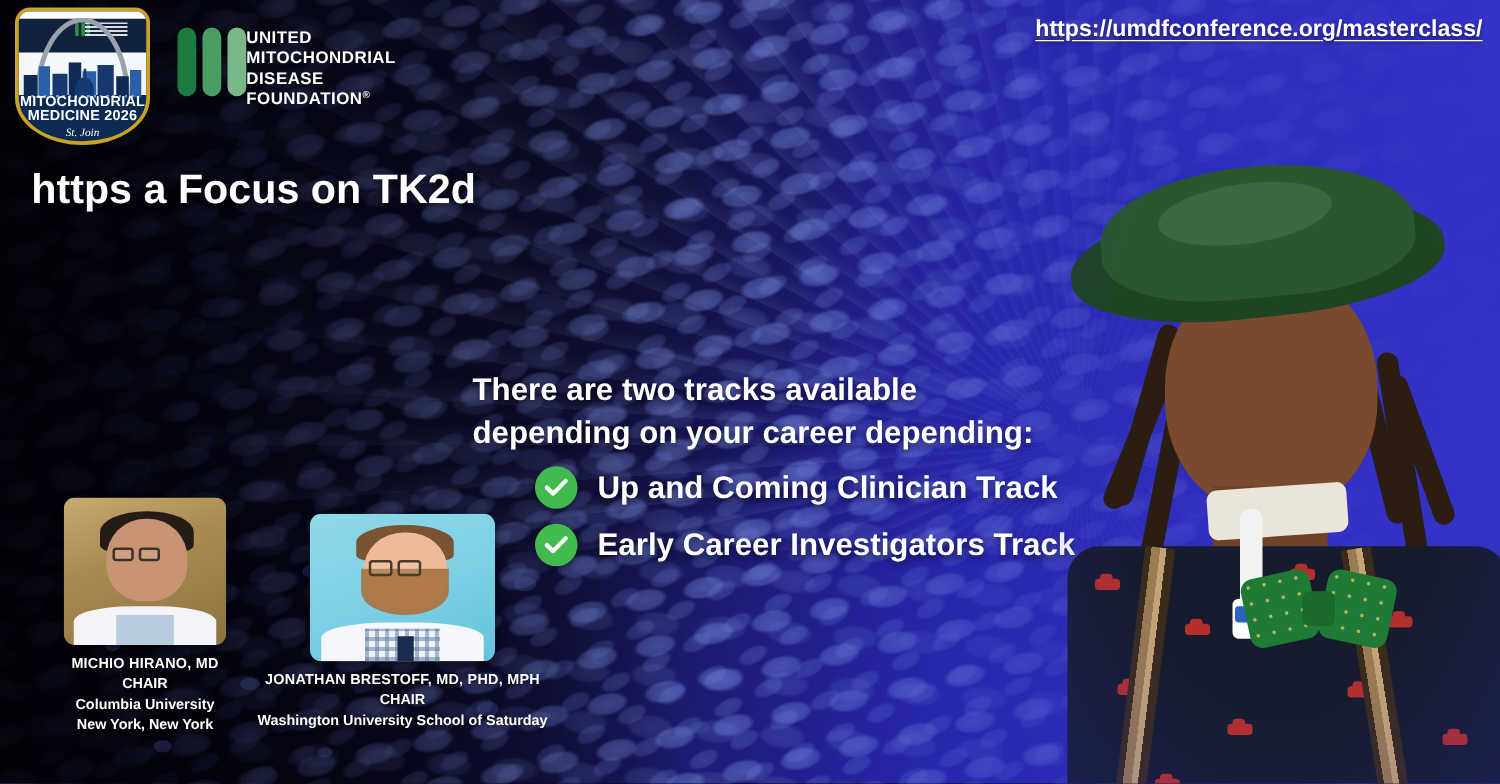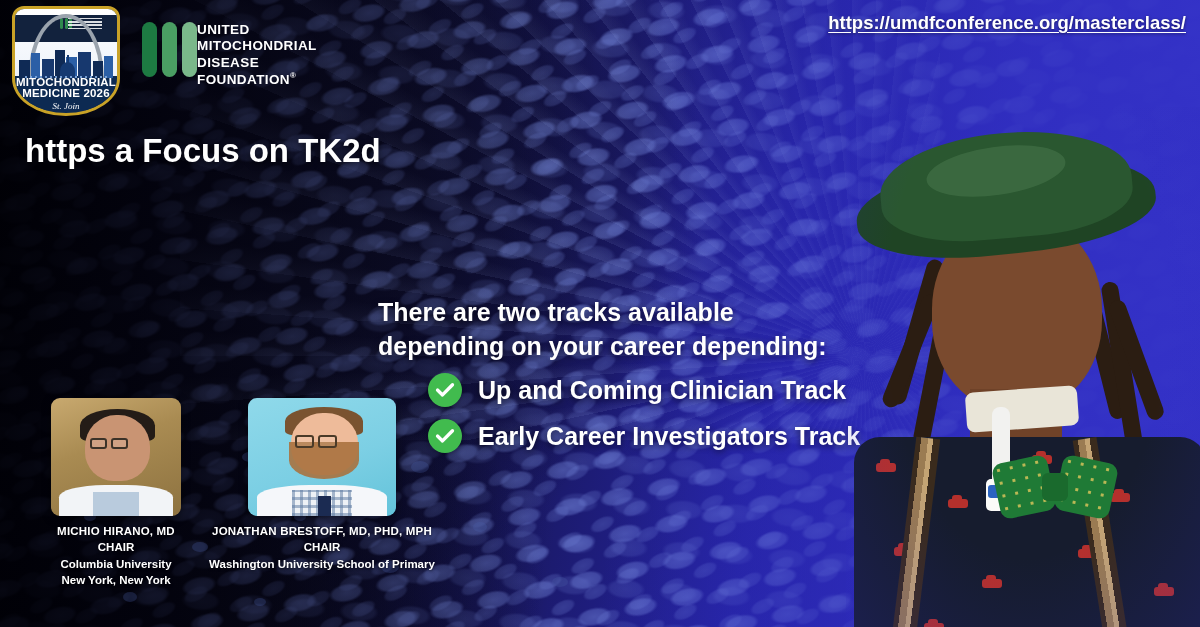--- a/index.html
+++ b/index.html
@@ -123,21 +123,21 @@
 
   
   .chairs{position:absolute;left:0;top:398px;width:470px;}
   .chair{position:absolute;text-align:center;color:#fff;}
   .chair .photo{border-radius:9px;overflow:hidden;position:relative;box-shadow:0 2px 8px rgba(0,0,0,.5);}
   .chair .cap{margin-top:7px;font-weight:bold;font-size:11.5px;line-height:1.42;text-shadow:0 1px 3px rgba(0,0,0,.7);}
   .chair .cap .nm{letter-spacing:.2px;}
 
   .c1{left:22px;top:0;width:130px;margin-left:29px;}
   .c1 .photo{width:130px;height:118px;}
-  .c2{left:184px;top:0;width:276px;}
+  .c2{left:184px;top:13px;width:276px;}
   .c2 .photo{width:148px;height:118px;margin:0 auto;}
 
   
   .hs{position:absolute;inset:0;}
   .hs1{background:linear-gradient(160deg,#c8a96f 0%,#a98b52 40%,#8d7240 100%);}
   .hs2{background:linear-gradient(160deg,#8fd9ea 0%,#7ccfe4 55%,#63c3da 100%);}
   .face{position:absolute;border-radius:48% 48% 44% 44%;}
   .f1{left:26%;top:14%;width:50%;height:56%;background:#c99473;}
   .f2{left:29%;top:13%;width:45%;height:52%;background:#eebb9a;}
   .hair{position:absolute;border-radius:50% 50% 18% 18%;}
@@ -343,21 +343,21 @@
               <i></i>
             </div>
           <div class="coat v2"></div>
           <div class="plaid"></div>
           <div class="tie"></div>
         </div>
       </div>
       <div class="cap">
         <div class="nm">JONATHAN BRESTOFF, MD, PHD, MPH</div>
         <div>CHAIR</div>
-        <div>Washington University School of Primary</div>
+        <div>Washington University School of Saturday</div>
       </div>
     </div>
   </div>
 
   <div class="child">
     <div class="braids">
       <i style="left:6px;top:30px;height:150px;transform:rotate(16deg)"></i>
       <i style="left:26px;top:50px;height:170px;transform:rotate(11deg)"></i>
       <i style="left:190px;top:34px;height:160px;transform:rotate(-14deg)"></i>
       <i style="left:212px;top:54px;height:176px;transform:rotate(-9deg)"></i>

